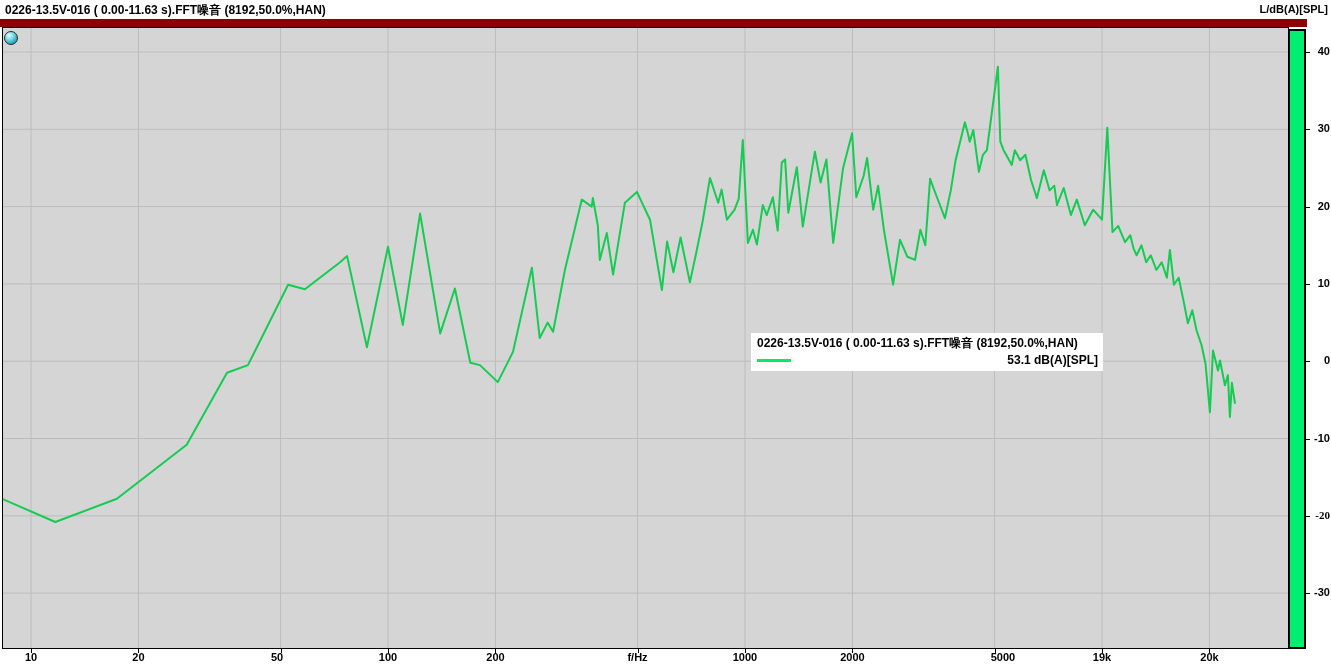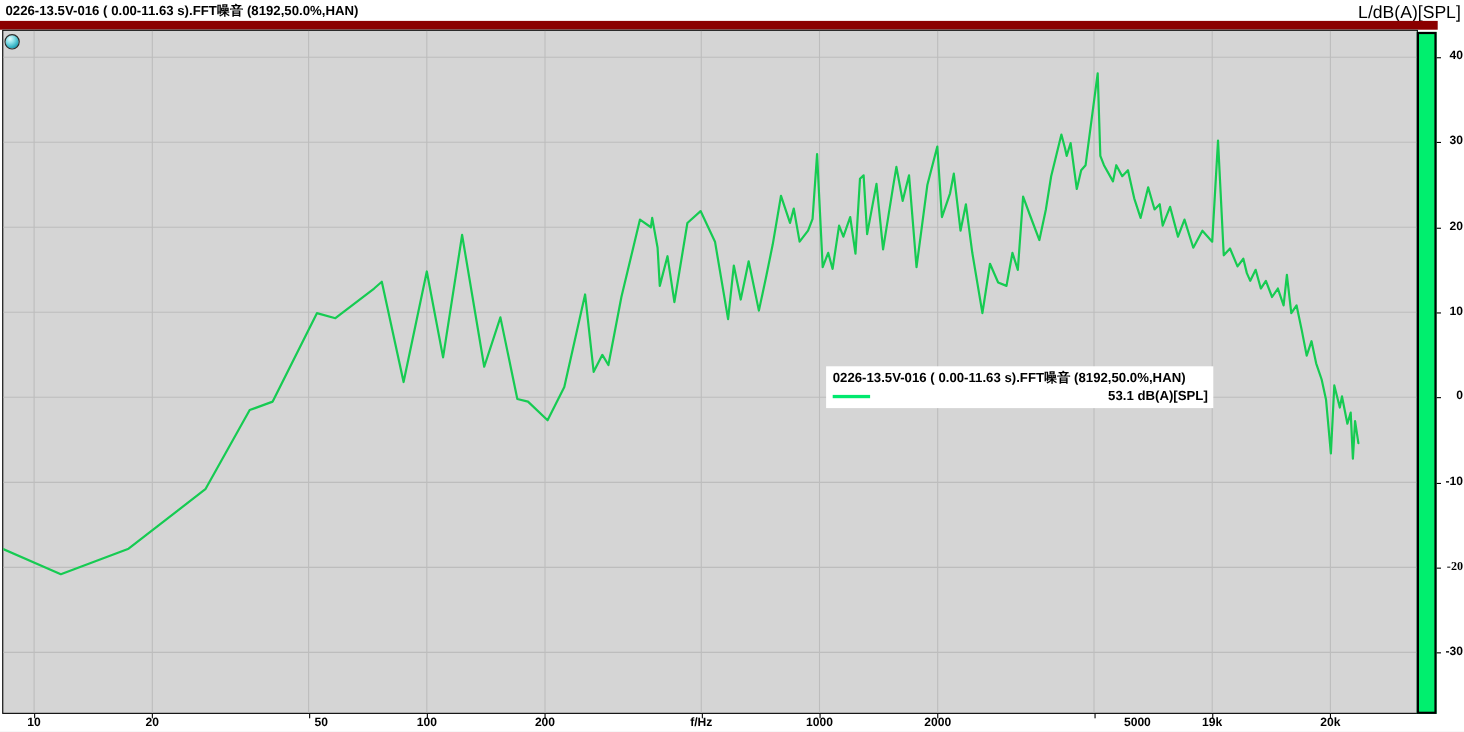--- a/index.html
+++ b/index.html
@@ -1,20 +1,20 @@
 <!DOCTYPE html>
 <html><head>
 <meta charset="utf-8">
 <style>
   html,body{margin:0;padding:0;background:#fff;}
   .app{position:relative;width:1331px;height:665px;background:#ffffff;overflow:hidden;
        font-family:"Liberation Sans","DejaVu Sans",sans-serif;}
   .titlebar{position:absolute;left:0;top:0;width:1331px;height:19px;background:#fff;}
   .titlebar .title{position:absolute;left:5px;top:2px;font-size:12px;font-weight:bold;color:#000;white-space:nowrap;}
-  .titlebar .scale{position:absolute;right:3px;top:3px;font-size:16px;font-weight:normal;color:#000;white-space:nowrap;}
+  .titlebar .scale{position:absolute;right:3px;top:3px;font-size:11px;font-weight:bold;color:#000;white-space:nowrap;}
   .redbar{position:absolute;left:0;top:19px;width:1307px;height:8px;background:#8b0000;}
   .plot{position:absolute;left:2px;top:27px;width:1287px;height:622px;background:#d5d5d5;
         border:1px solid #000;box-sizing:border-box;}
   .plot svg{position:absolute;left:0;top:0;}
   .sphere{position:absolute;left:1px;top:3px;width:14px;height:14px;border-radius:50%;
           border:1px solid #2b2b2b;box-sizing:border-box;
           background:radial-gradient(circle at 35% 28%, #e2fbfd 0%, #8fe2ea 30%, #35b2c4 65%, #0f7488 100%);}
   .colorbar{position:absolute;left:1288px;top:29px;width:18px;height:620px;background:#00ef6e;
             border:2px solid #000;box-sizing:border-box;}
   .ytick-dash{position:absolute;width:4px;height:1px;background:#000;}
@@ -85,33 +85,33 @@
       <div class="ytick-label" style="top: 508.8px; font-family: Liberation Serif, serif;">-20</div>
       <div class="ytick-dash" style="left: 1306px; top: 593.1px;"></div>
       <div class="ytick-label" style="top: 586.1px;">-30</div>
     </div>
   <div id="xticks">
       <div class="xtick-dash" style="left: 31px;"></div>
       <div class="xtick-label" style="left: 31px;">10</div>
       <div class="xtick-dash" style="left: 138.468px;"></div>
       <div class="xtick-label" style="left: 138.468px;">20</div>
       <div class="xtick-dash" style="left: 280.532px;"></div>
-      <div class="xtick-label" style="left: 292px;">50</div>
+      <div class="xtick-label" style="left: 277px;">50</div>
       <div class="xtick-dash" style="left: 388px;"></div>
       <div class="xtick-label" style="left: 388px;">100</div>
       <div class="xtick-dash" style="left: 495.468px;"></div>
       <div class="xtick-label" style="left: 495.468px;">200</div>
       <div class="xtick-dash" style="left: 637.532px;"></div>
       <div class="xtick-label" style="left: 637.532px;">f/Hz</div>
       <div class="xtick-dash" style="left: 745px;"></div>
       <div class="xtick-label" style="left: 745px;">1000</div>
       <div class="xtick-dash" style="left: 852.468px;"></div>
       <div class="xtick-label" style="left: 852.468px;">2000</div>
       <div class="xtick-dash" style="left: 994.532px;"></div>
-      <div class="xtick-label" style="left: 1034px;">5000</div>
+      <div class="xtick-label" style="left: 1003px;">5000</div>
       <div class="xtick-dash" style="left: 1102px;"></div>
       <div class="xtick-label" style="left: 1102px;">19k</div>
       <div class="xtick-dash" style="left: 1209.47px;"></div>
       <div class="xtick-label" style="left: 1209.47px;">20k</div>
     </div>
 
   <div class="legendbox">
     <div class="l1">0226-13.5V-016 ( 0.00-11.63 s).FFT噪音 (8192,50.0%,HAN)</div>
     <div class="l2row">
       <span class="swatch"></span>

